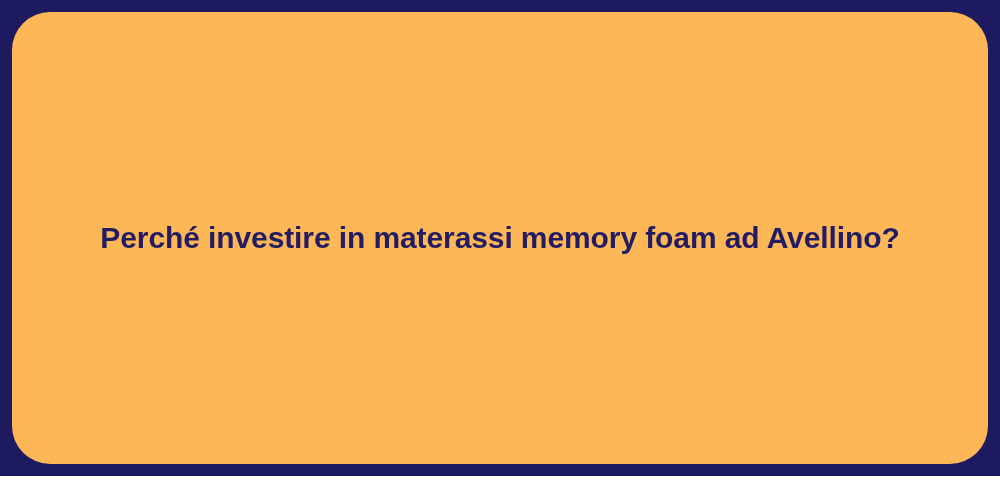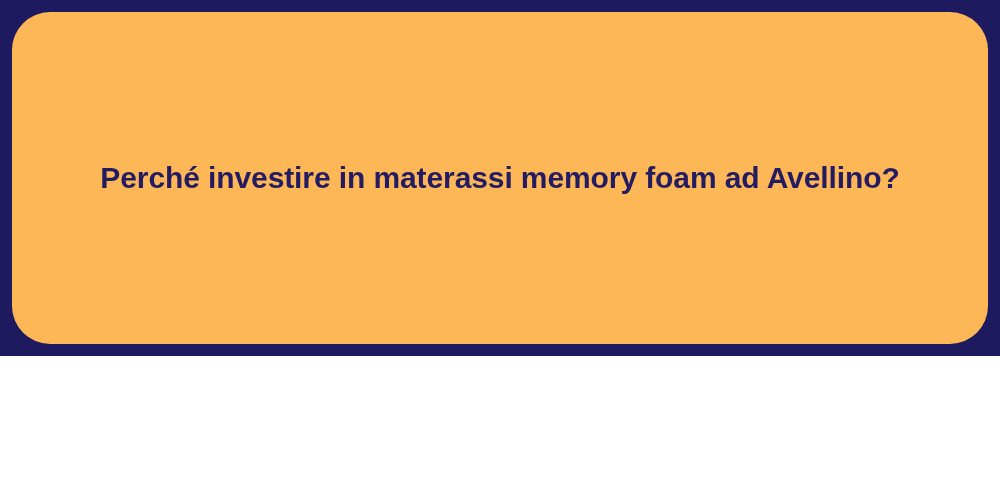--- a/index.html
+++ b/index.html
@@ -11,21 +11,21 @@
     height: 500px;
     overflow: hidden;
     font-family: "Liberation Sans", sans-serif;
   }
 
   
   .card-frame {
     position: relative;
     box-sizing: border-box;
     width: 1000px;
-    height: 356px;
+    height: 476px;
     background: #1E1A5F;
     padding: 12px;
   }
 
   
   .card-panel {
     box-sizing: border-box;
     width: 100%;
     height: 100%;
     background: #FDB757;

